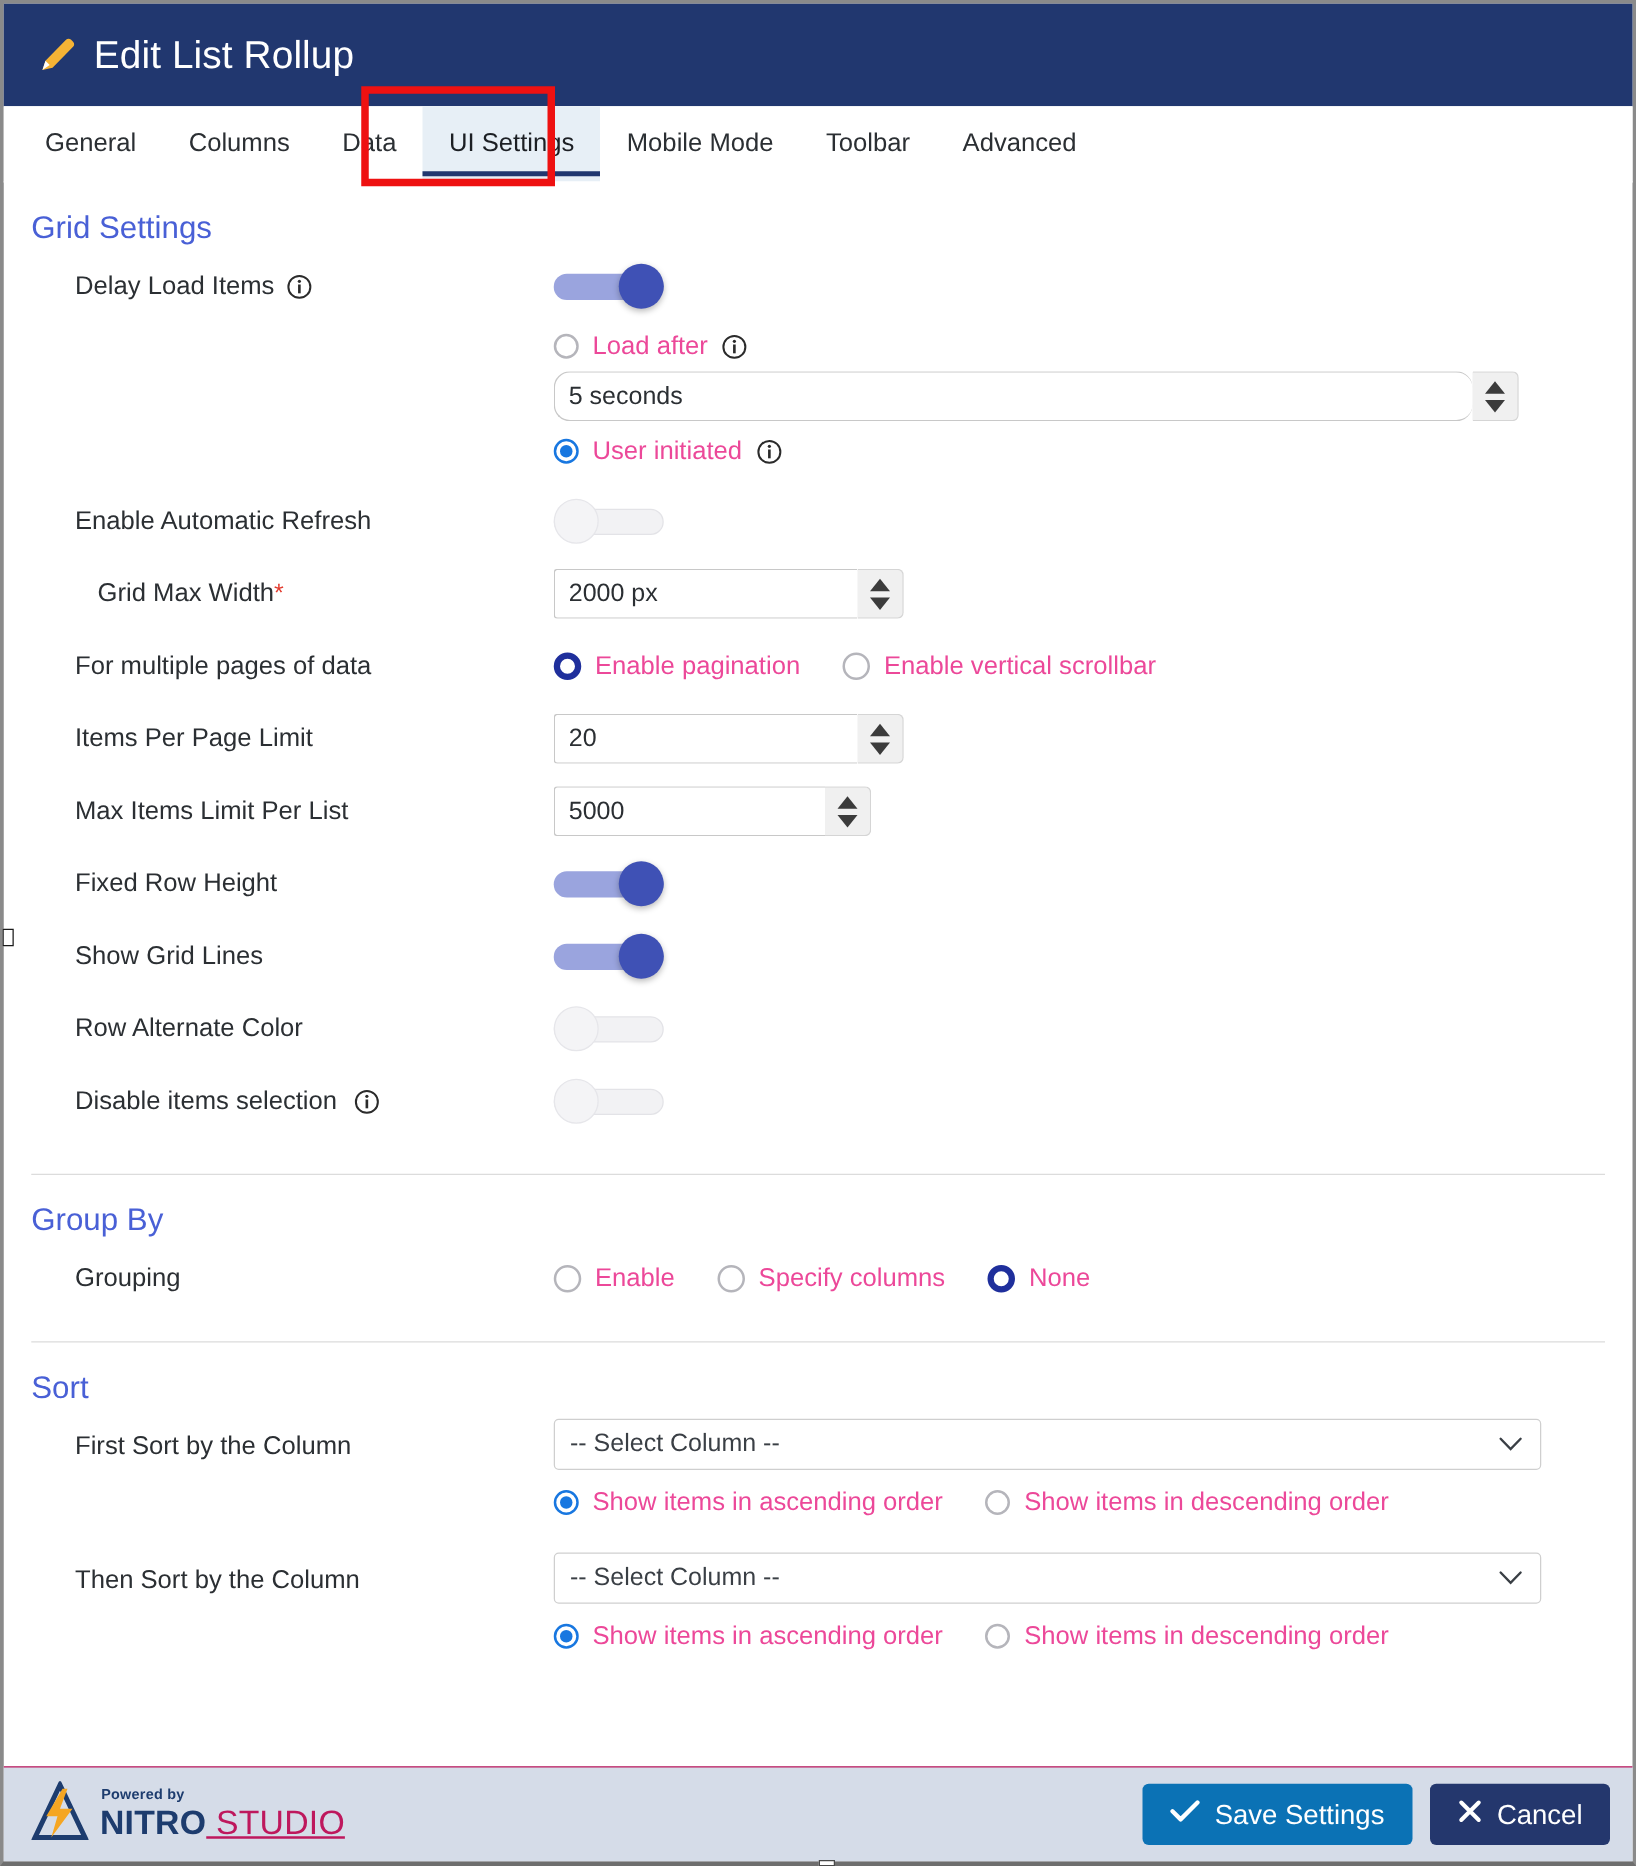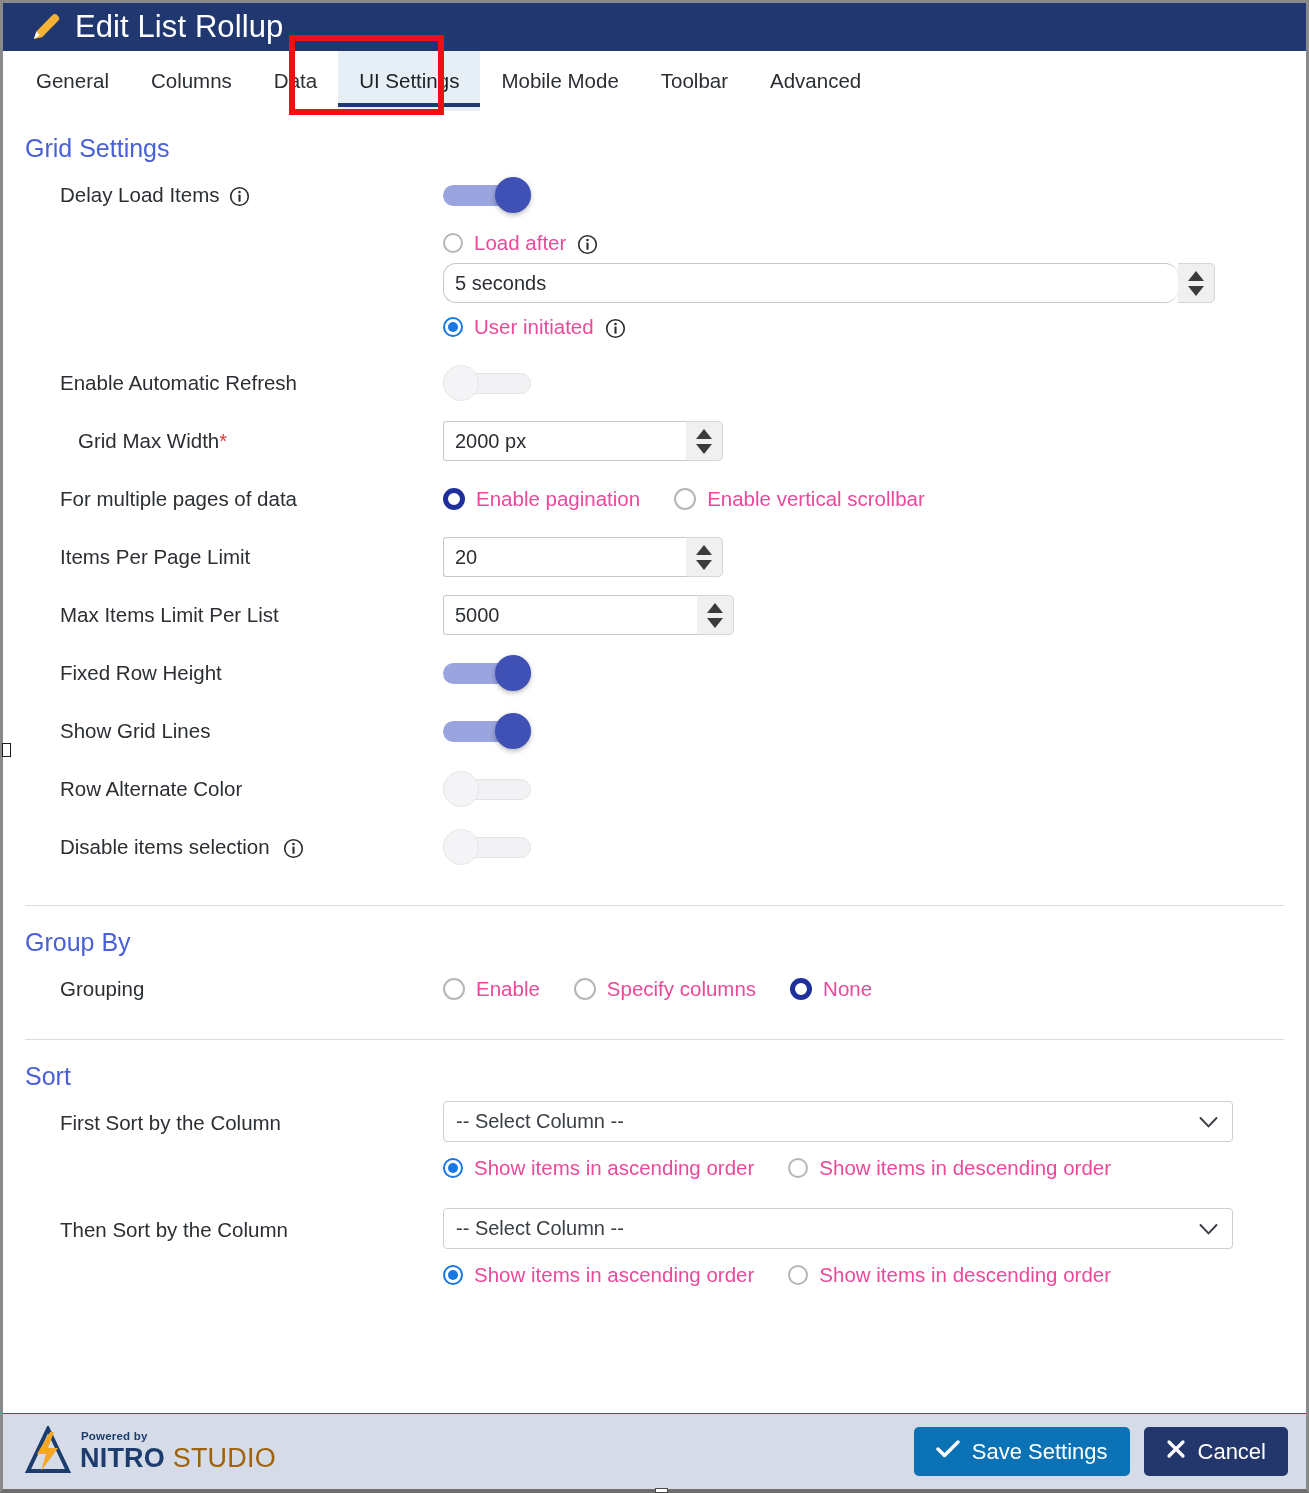--- a/index.html
+++ b/index.html
@@ -13,21 +13,21 @@
     position: relative;
     width: 1309px; height: 1493px;
     background: #fff;
     border-left: 3px solid #8a8a8a;
     border-right: 3px solid #8a8a8a;
     border-top: 3px solid #8a8a8a;
     border-bottom: 4px solid #6e6e6e;
   }
   
   .titlebar {
-    height: 48px;
+    height: 82px;
     background: #21376f;
     display: flex; align-items: center;
     padding-left: 26px;
     gap: 12px;
   }
   .pencil-icon { width: 34px; height: 34px; display:block; }
   .title-text {
     color: #ffffff;
     font-size: 31px;
     letter-spacing: .1px;
@@ -265,21 +265,21 @@
     letter-spacing: .2px;
     margin-bottom: 2px;
     margin-left: 1px;
   }
   .nitro {
     font-size: 27px;
     color: #1d3c6e;
     letter-spacing: .2px;
   }
   .nitro b { font-weight: bold; }
-  .nitro span { font-weight: normal; color: #a16207; }
+  .nitro span { font-weight: normal; color: #be185d; text-decoration: underline; }
   .btns { display: flex; gap: 14px; align-items: center; }
   .btn {
     height: 49px;
     border: none;
     border-radius: 5px;
     color: #fff;
     font-size: 22px;
     font-family: "Liberation Sans", sans-serif;
     display: flex;
     align-items: center;
@@ -442,21 +442,21 @@
             <span class="tri-dn"></span>
           </div>
         </div>
       </div>
     </div>
 
     <div class="row">
       <div class="row-label">Max Items Limit Per List</div>
       <div class="row-control">
         <div class="numfield">
-          <input type="text" style="width: 254px;" value="5000">
+          <input type="text" style="width: 217px;" value="5000">
           <div class="spinner">
             <span class="tri-up"></span>
             <span class="tri-dn"></span>
           </div>
         </div>
       </div>
     </div>
 
     <div class="row">
       <div class="row-label">Fixed Row Height</div>

